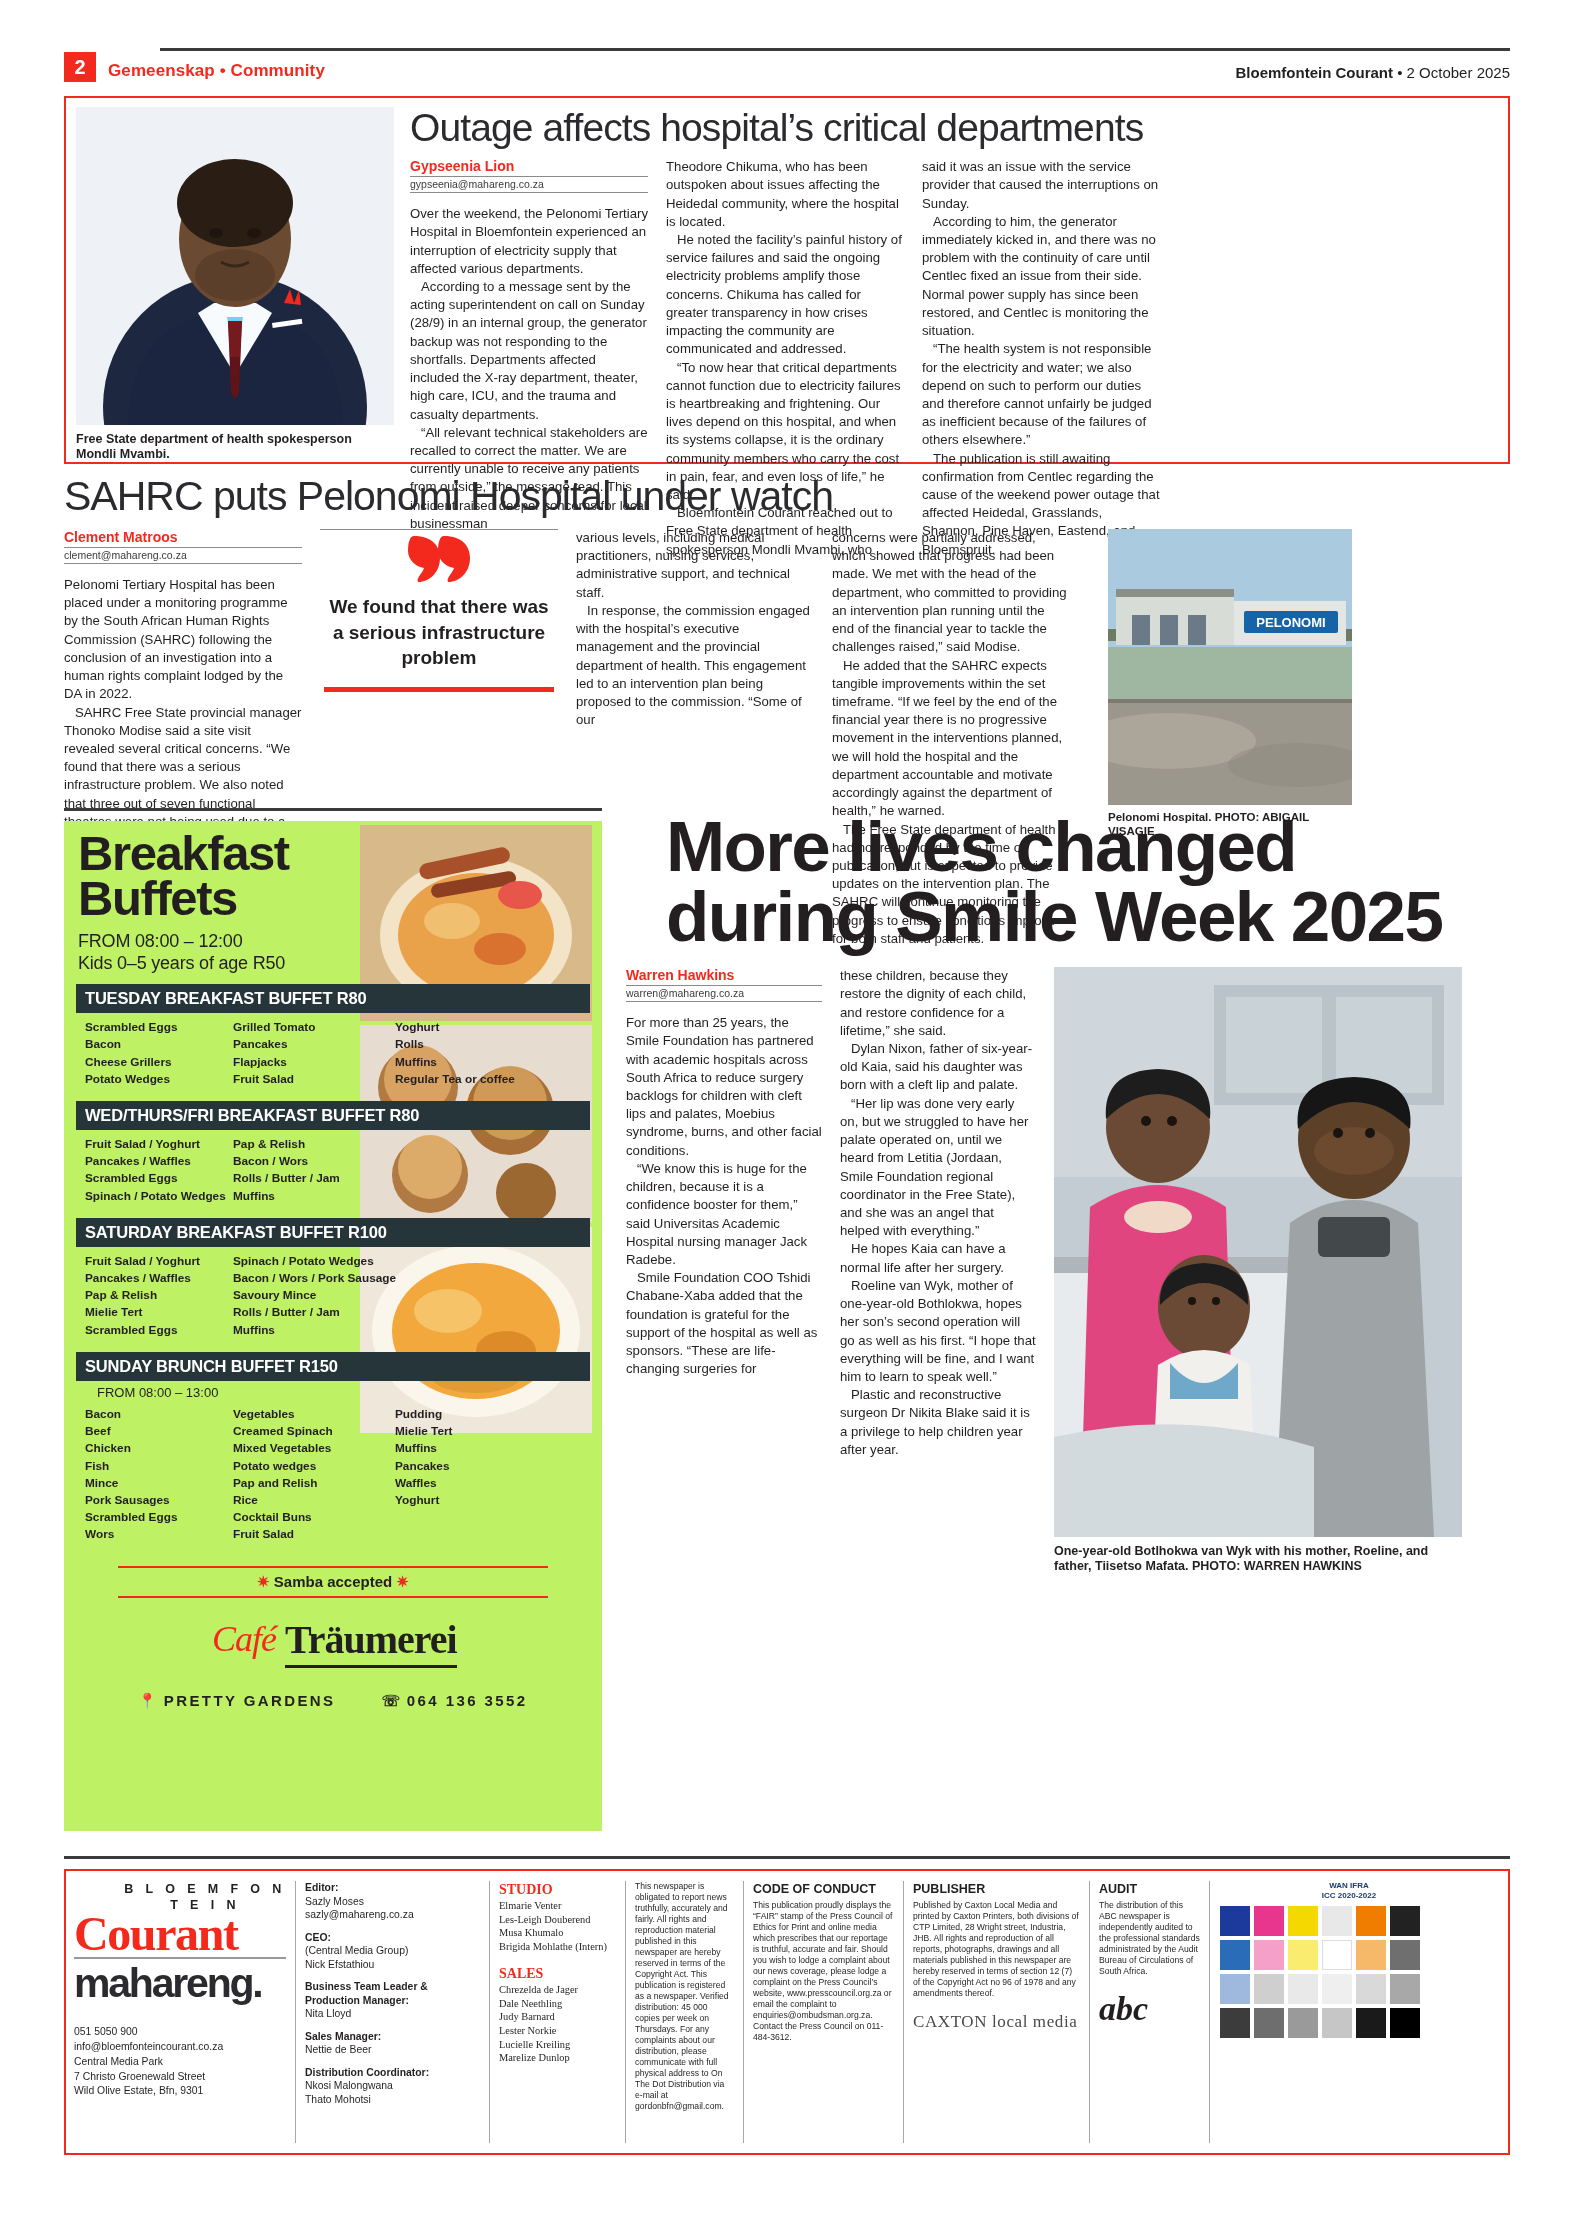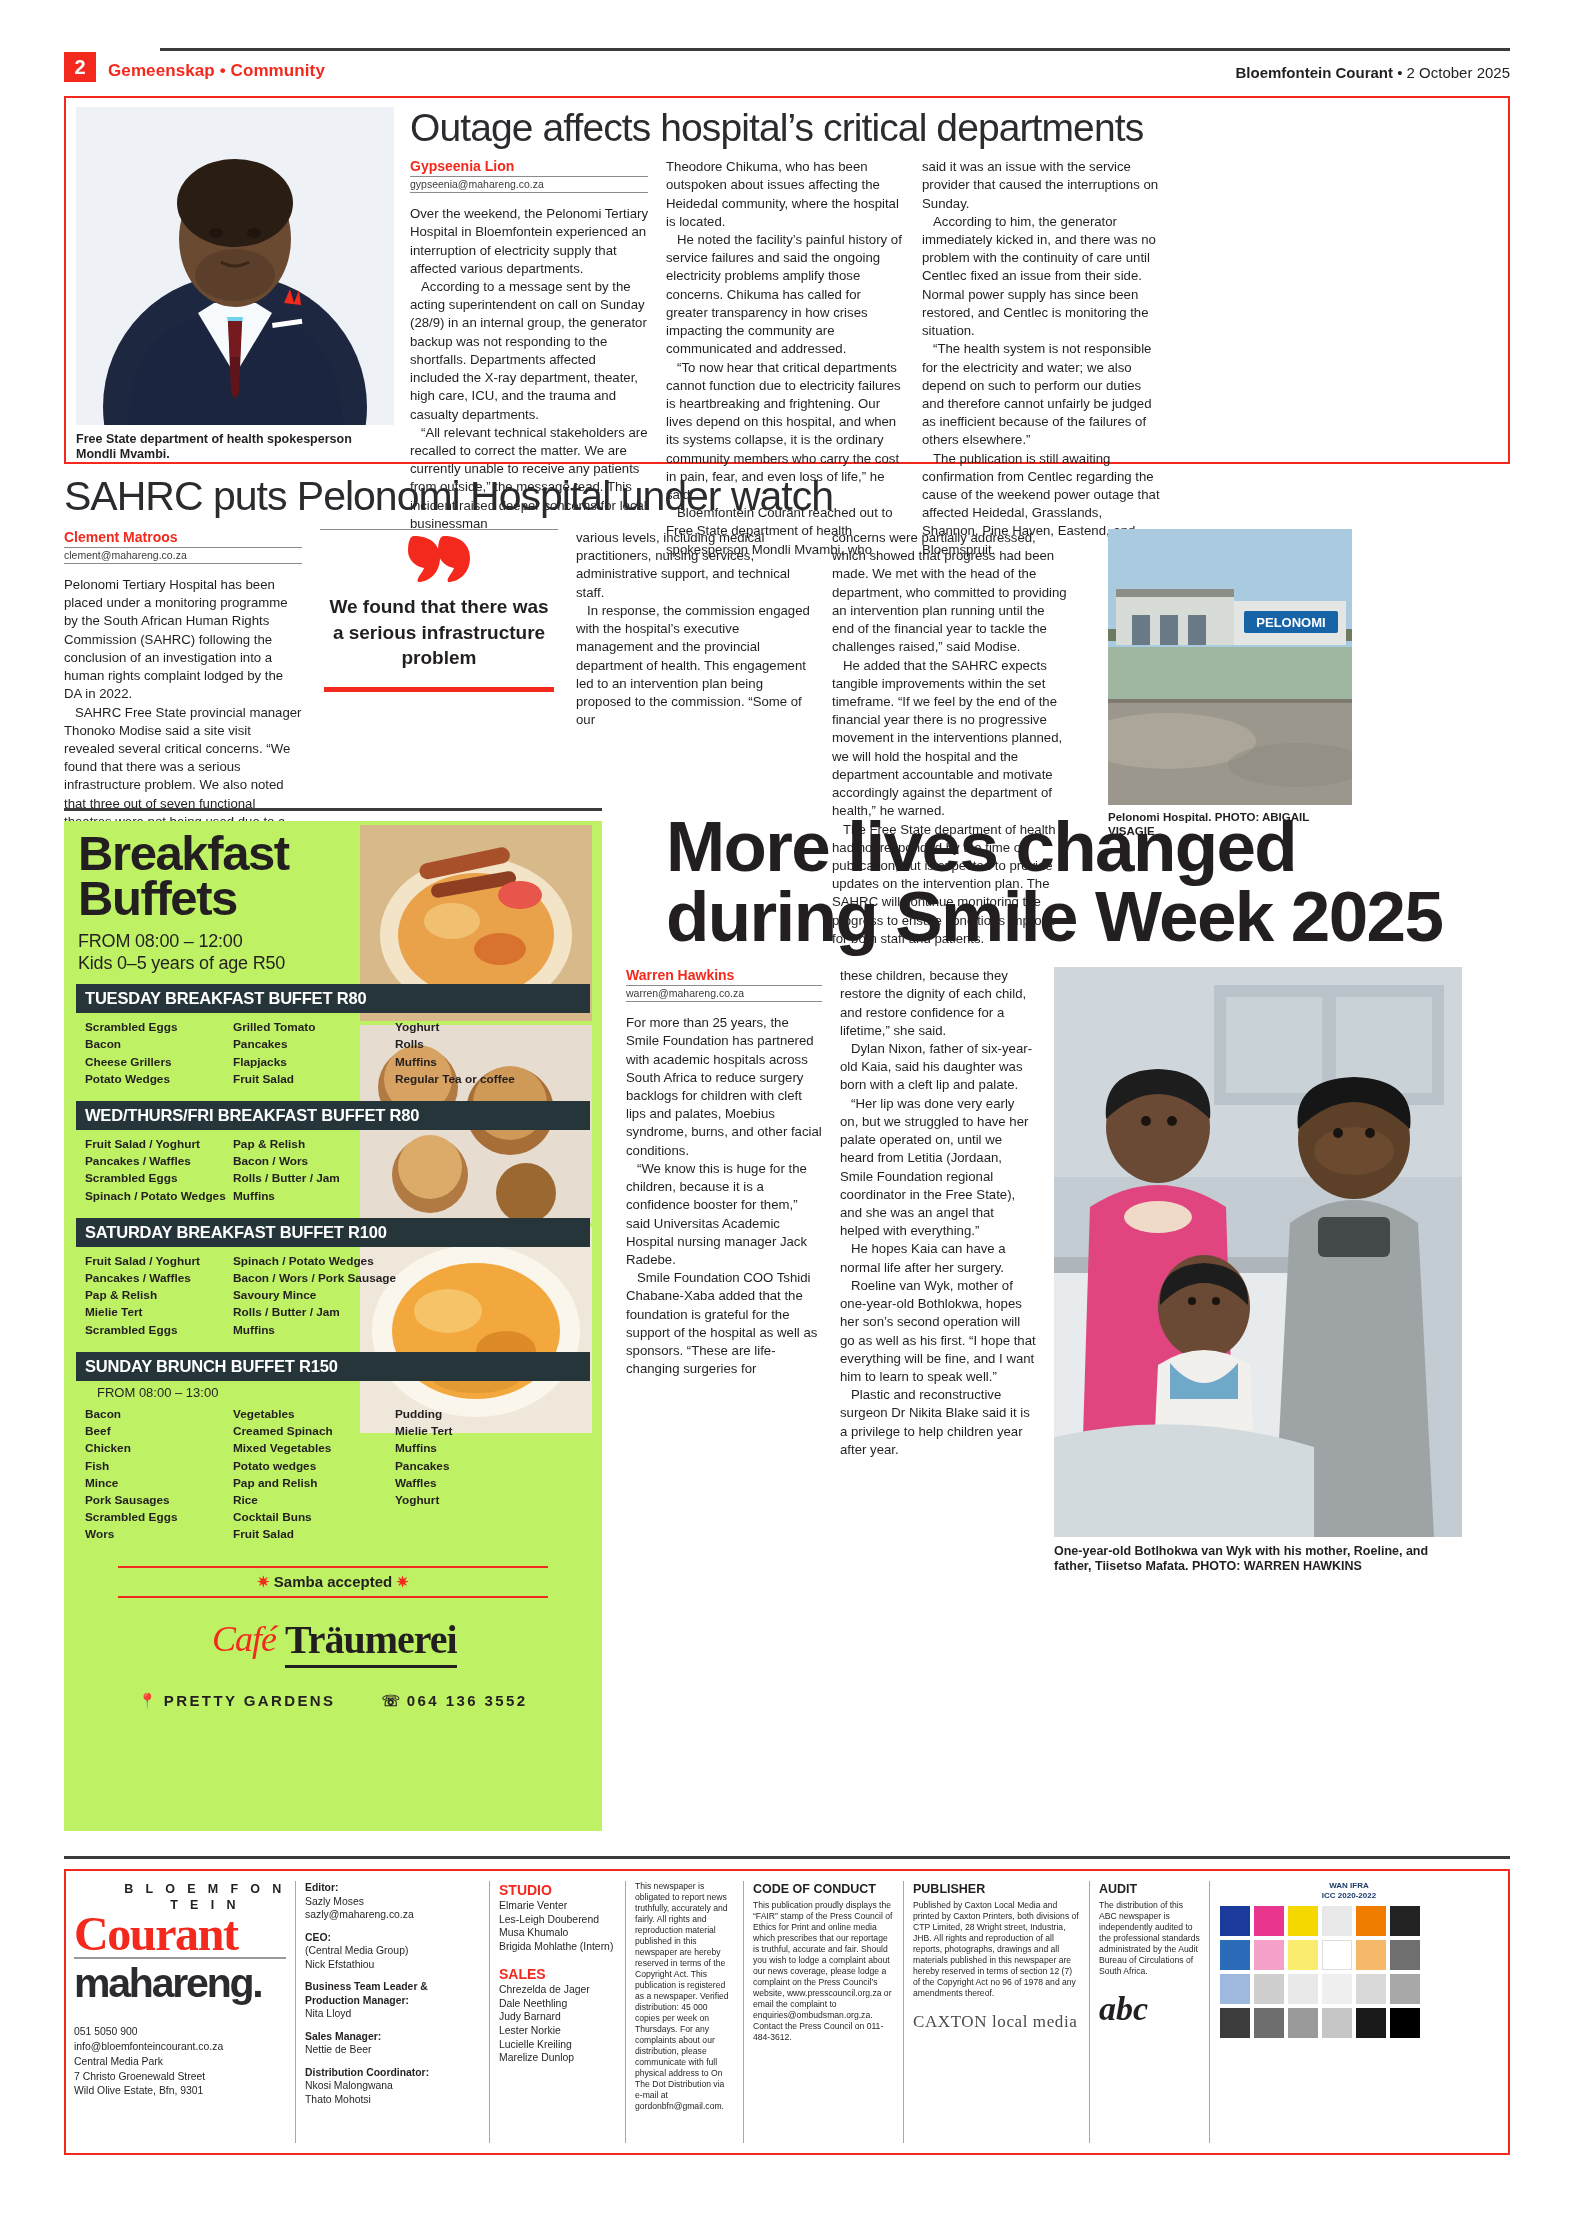--- a/index.html
+++ b/index.html
@@ -175,21 +175,21 @@
     border-bottom: 2px solid #9a9a9a; padding-bottom: 3px;
   }
   .logo-mahareng {
     font-size: 41px; font-weight: bold; letter-spacing: -2.2px;
     line-height: 1.05; margin-top: 3px; color: #2b2b2f;
   }
   .f-contact { font-size: 10.4px; line-height: 1.42; margin-top: 20px; }
   .f-staff { width: 194px; }
   .f-staff b { display: block; }
   .f-staff .grp { margin-bottom: 9px; }
-  .f-studio { width: 136px; }
+  .f-studio { width: 136px; font-family: Liberation Serif, serif; }
   .f-studio .hd { color: #f4291d; font-weight: bold; font-size: 14px; }
   .f-legal { width: 118px; font-size: 8.6px; line-height: 1.28; }
   .f-code { width: 160px; font-size: 8.6px; line-height: 1.28; }
   .f-code .hd, .f-pub .hd, .f-audit .hd { font-weight: bold; font-size: 12.5px; display: block; margin-bottom: 3px; }
   .f-pub { width: 186px; font-size: 8.6px; line-height: 1.28; }
   .f-audit { width: 120px; font-size: 8.6px; line-height: 1.28; }
   .f-swatch { width: 268px; padding-left: 10px; }
   .swgrid { display: grid; grid-template-columns: repeat(6, 30px); gap: 4px; }
   .sw { width: 30px; height: 30px; }
   .caxton {

